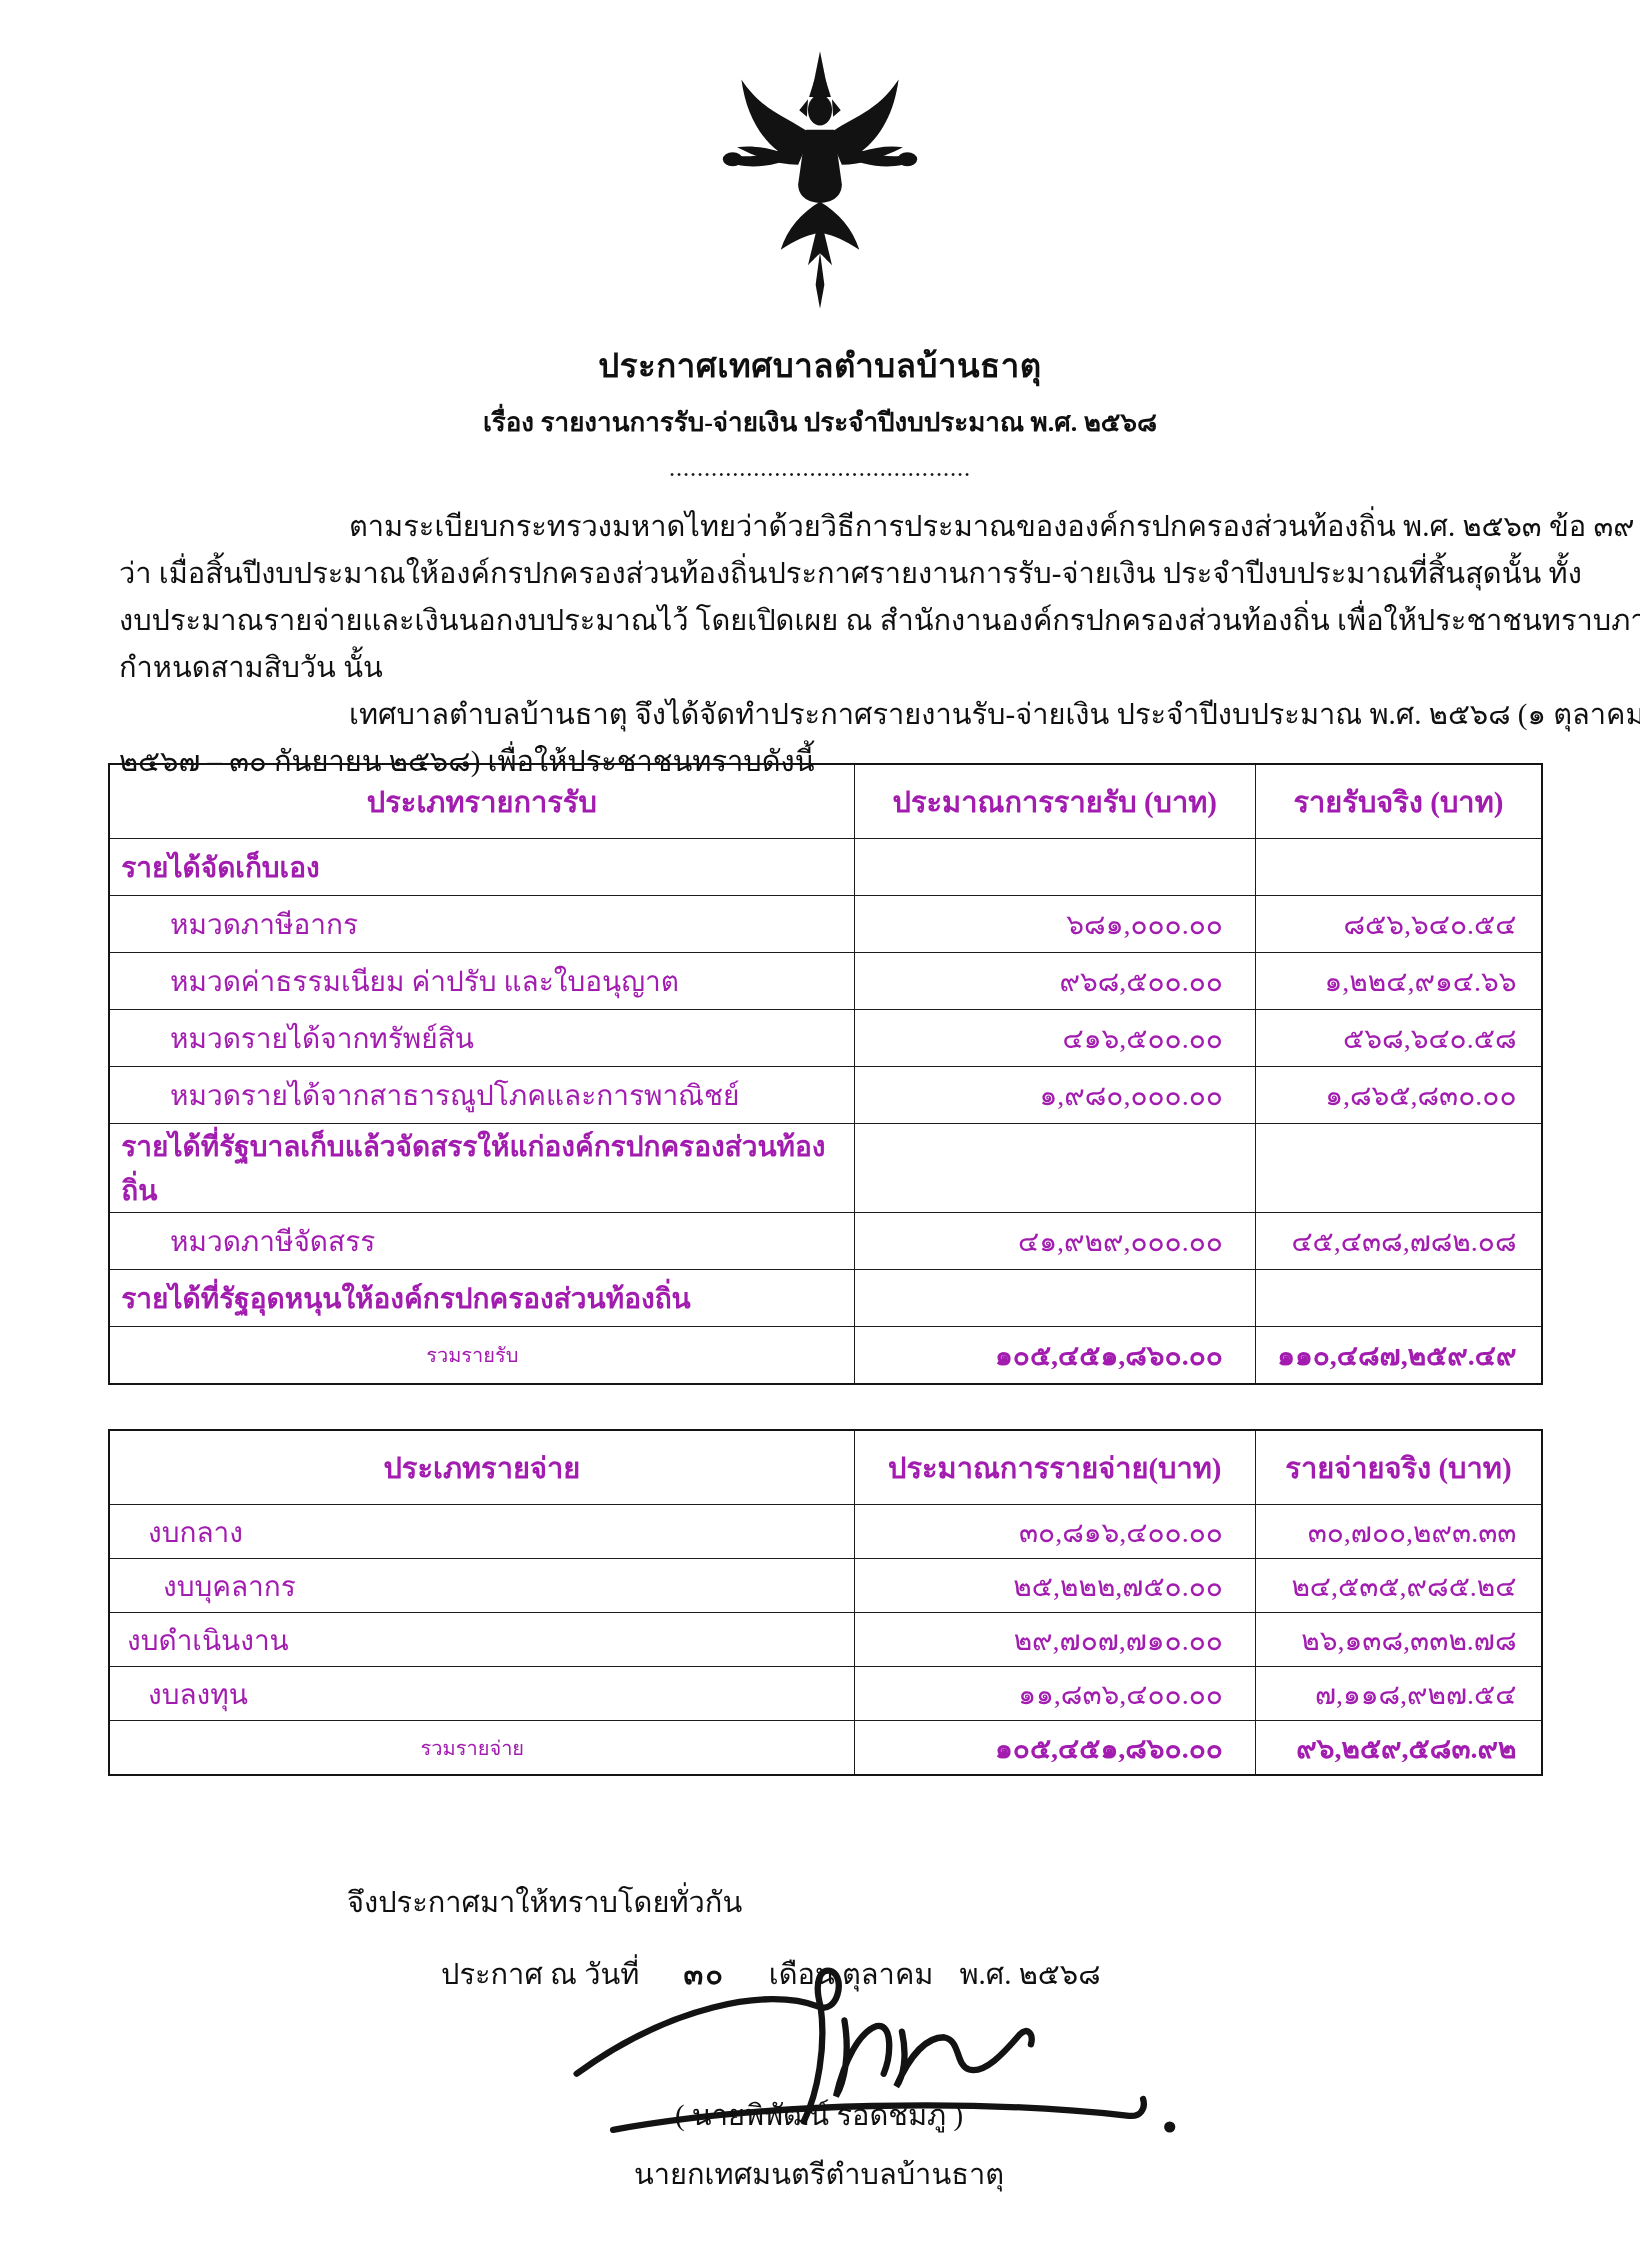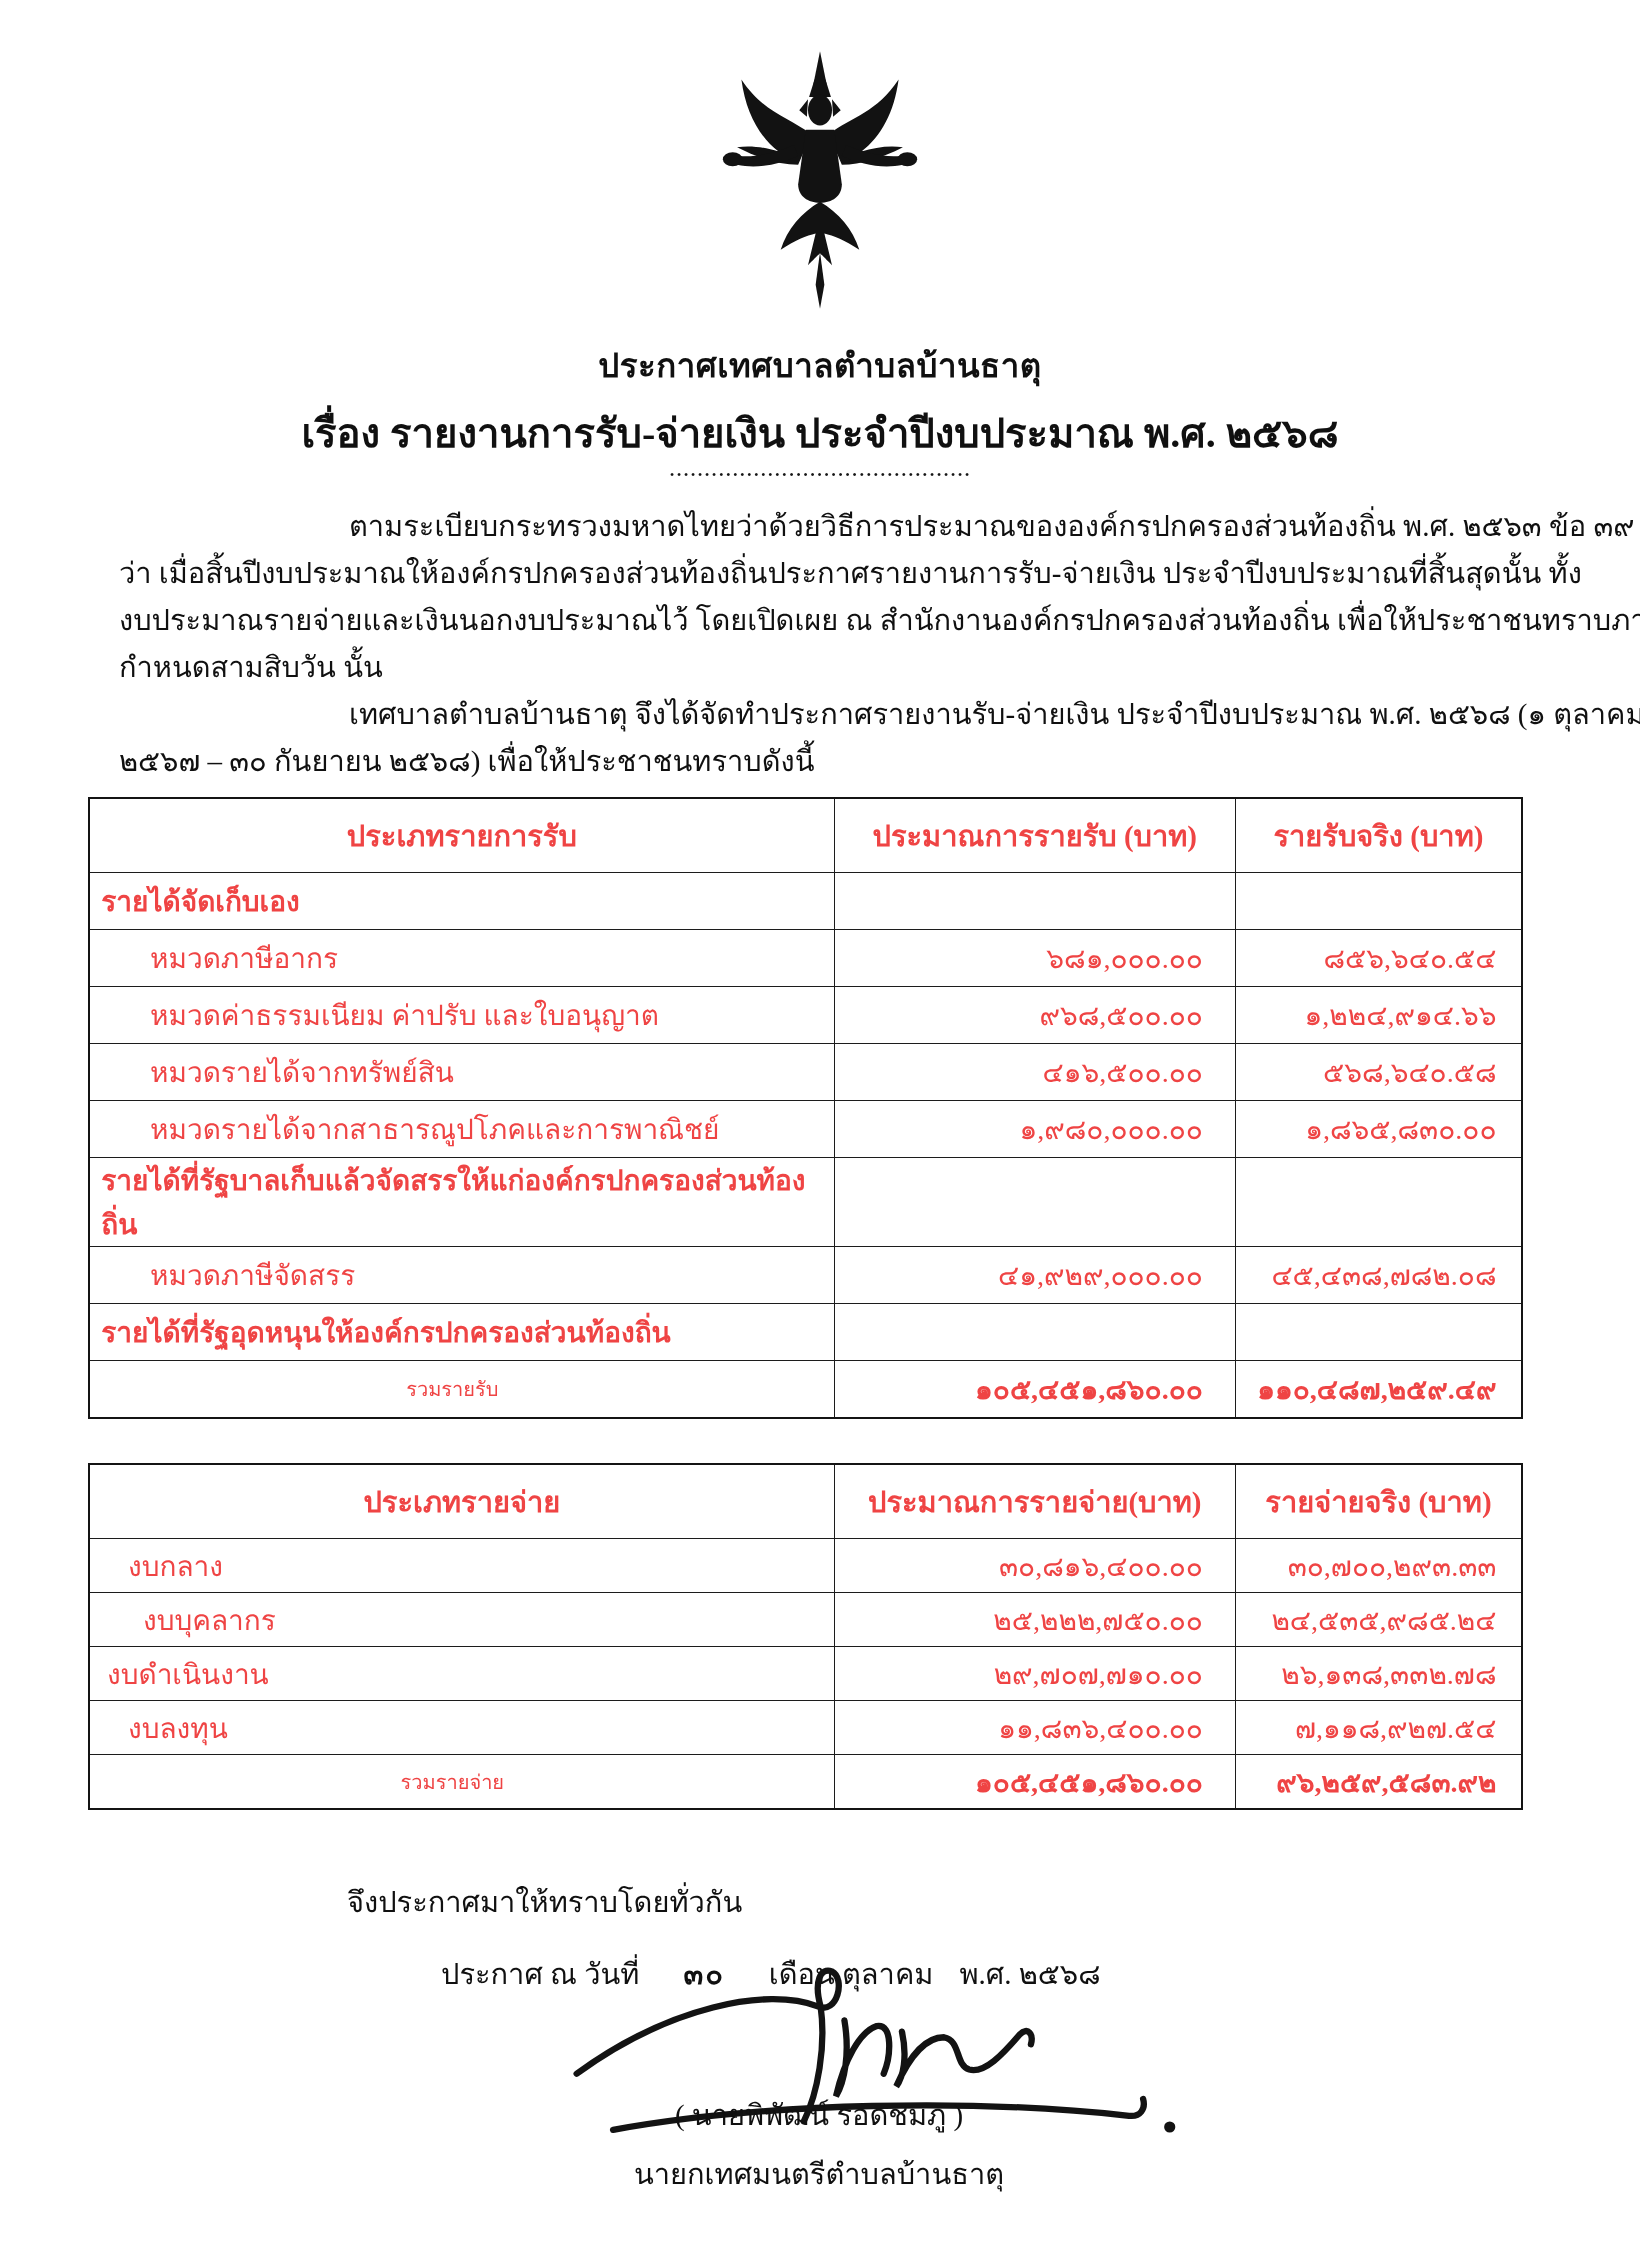--- a/index.html
+++ b/index.html
@@ -10,31 +10,31 @@
     font-family:"Liberation Serif","DejaVu Serif",serif;
     color:#101010;
     overflow:hidden;
   }
   
   .emblem{position:absolute;top:49px;left:50%;transform:translateX(-50%);}
   
   .title{position:absolute;top:339px;left:0;width:100%;text-align:center;
          font-size:33px;font-weight:700;letter-spacing:0.5px;}
   .subject{position:absolute;top:401px;left:0;width:100%;text-align:center;
-         font-size:40px;font-weight:700;}
+         font-size:26px;font-weight:700;}
   .dots{position:absolute;top:454px;left:0;width:100%;text-align:center;
         font-size:24.5px;letter-spacing:0.9px;color:#161616;}
   
   .bodytext{position:absolute;top:503px;left:119px;width:1412px;font-size:29px;}
   .bodytext .line{height:47px;line-height:47px;white-space:nowrap;}
   .bodytext .line.indent{padding-left:230px;}
   
-  table.tbl{position:absolute;left:88px;width:1435px;border-collapse:collapse;
-            table-layout:fixed;font-size:28px;color:#ef4444;
-            border:2.8px solid #141414;margin-top:34px;}
+  table.tbl{position:absolute;left:108px;width:1435px;border-collapse:collapse;
+            table-layout:fixed;font-size:28px;color:#a21caf;
+            border:2.8px solid #141414;}
   #receipts-table{top:763px;}
   #expenditures-table{top:1429px;}
   .tbl th,.tbl td{border:1.9px solid #1c1c1c;vertical-align:middle;overflow:hidden;}
   .tbl th{font-weight:700;font-size:29px;height:73px;text-align:center;padding:0 5.6px;}
   #receipts-table td{height:56px;}
   #expenditures-table td{height:53px;}
   .c1{padding:0 9.4px 0 60px;text-align:left;}
   .c2{padding:0 32px 0 9.4px;text-align:right;}
   .c3{padding:0 24.5px 0 9.4px;text-align:right;}
   tr.section .c1{font-weight:700;padding-left:11.3px;font-size:28px;}

